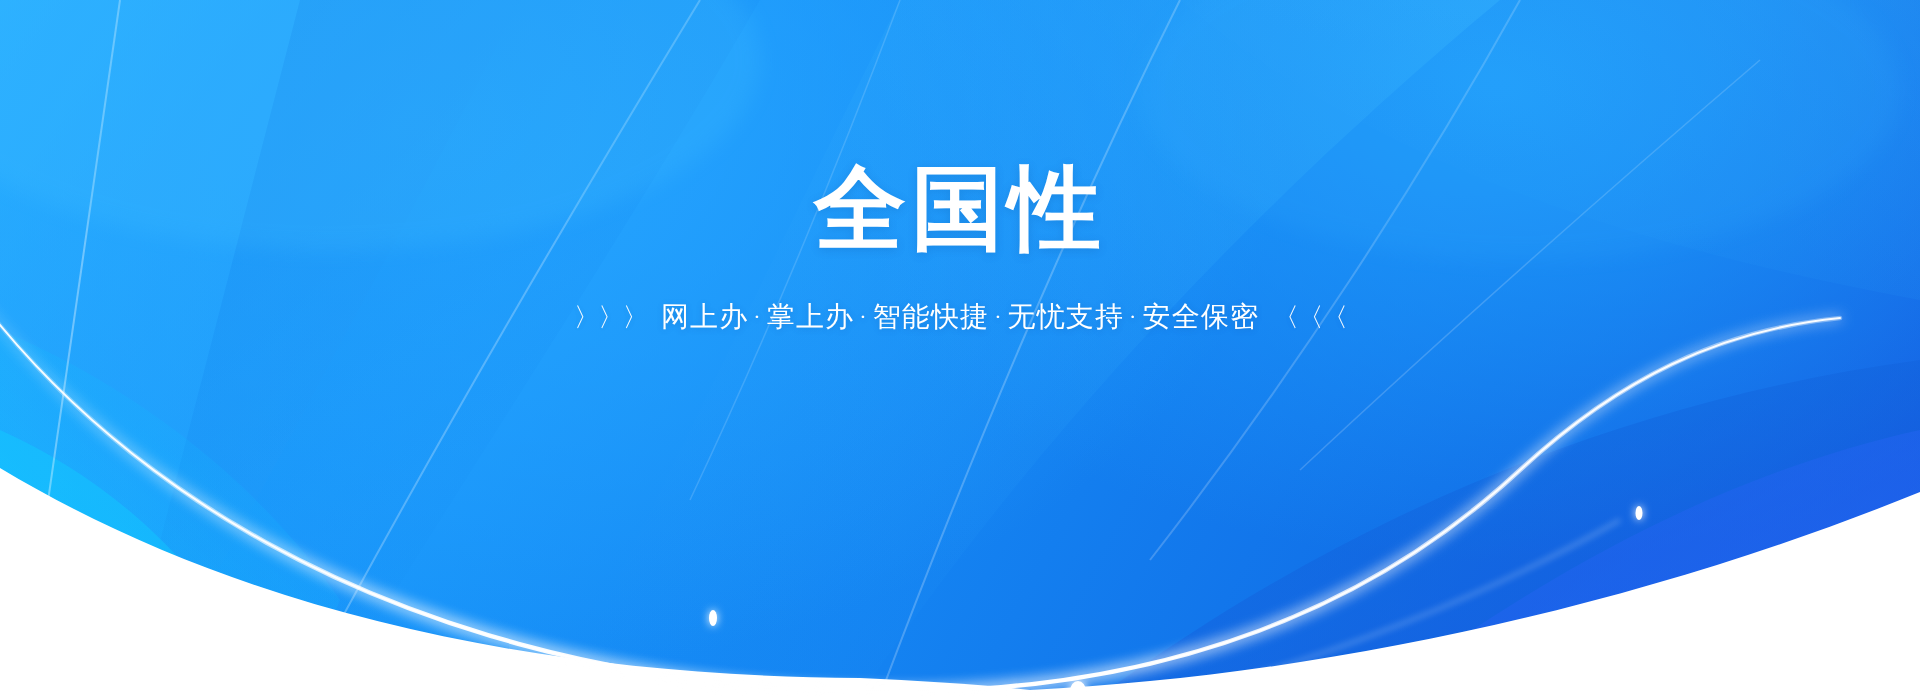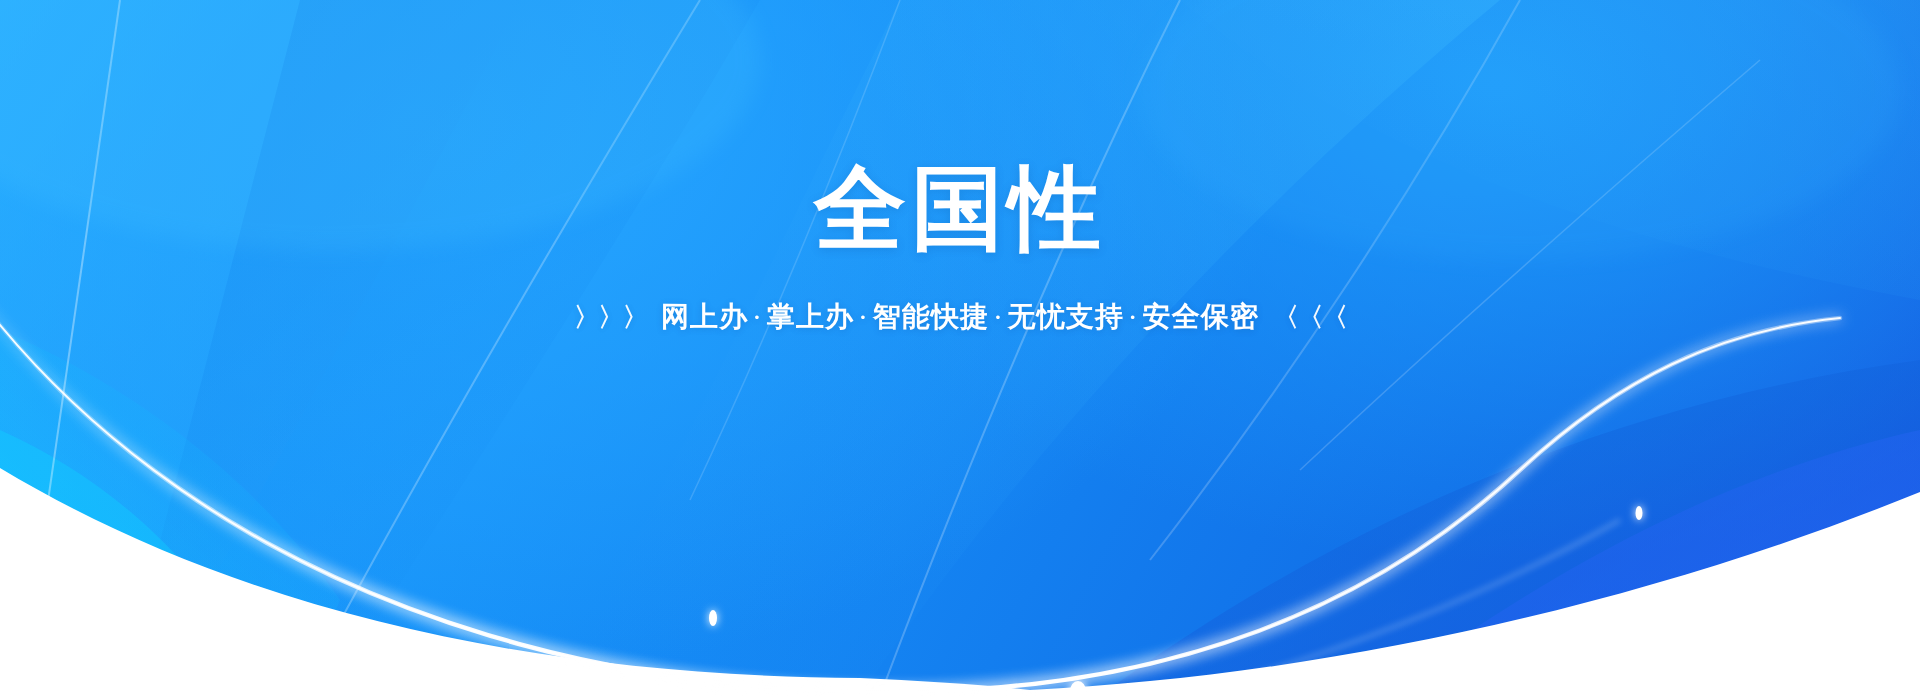--- a/index.html
+++ b/index.html
@@ -62,21 +62,21 @@
   .headline-2 {
     font-size: 92px;
     margin-top: 10px;
     letter-spacing: 0.01em;
   }
   .subtitle {
     margin: 0;
     margin-top: 40px;
     color: #ffffff;
     font-size: 28px;
-    font-weight: 700;
+    font-weight: 400;
     letter-spacing: 0.04em;
     font-family: "Liberation Serif", serif;
     text-shadow: 0 1px 6px rgba(8,60,140,0.22);
     white-space: nowrap;
   }
   .sub-arrow {
     font-size: 26px;
     letter-spacing: -0.06em;
     opacity: 0.95;
   }

